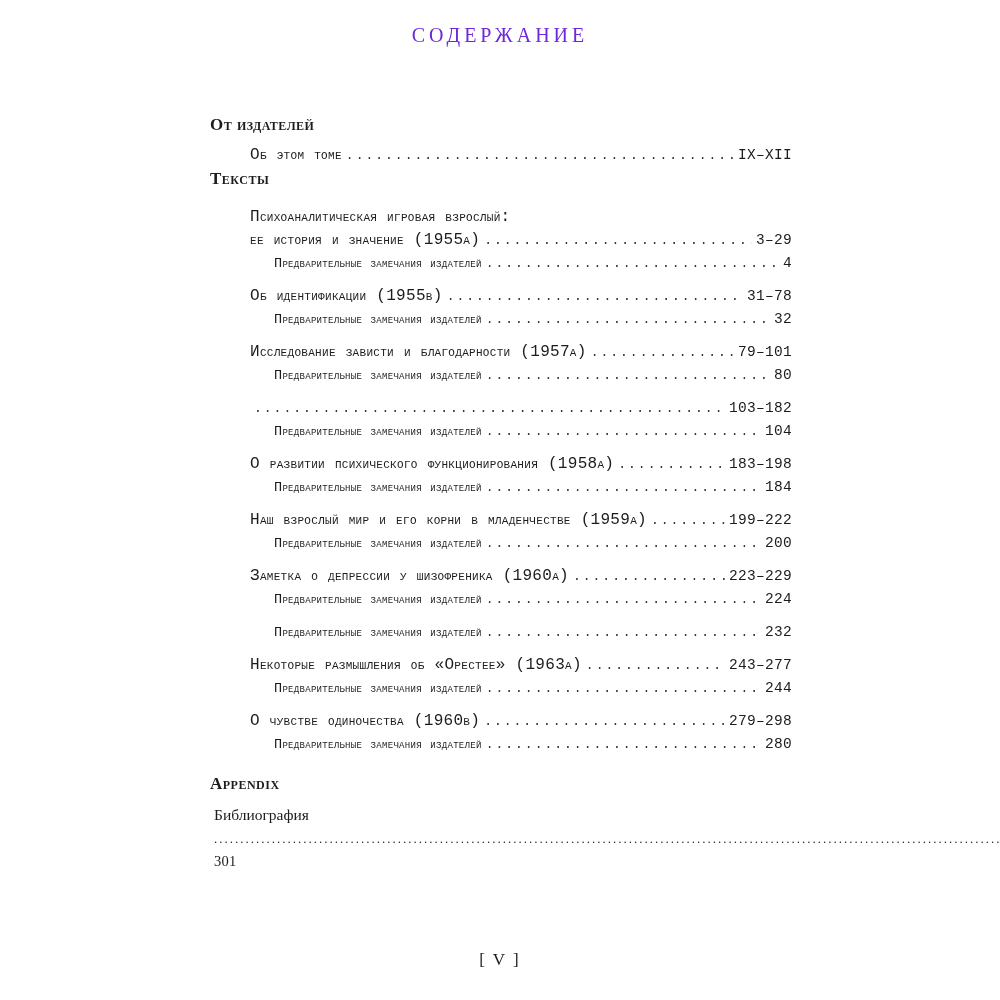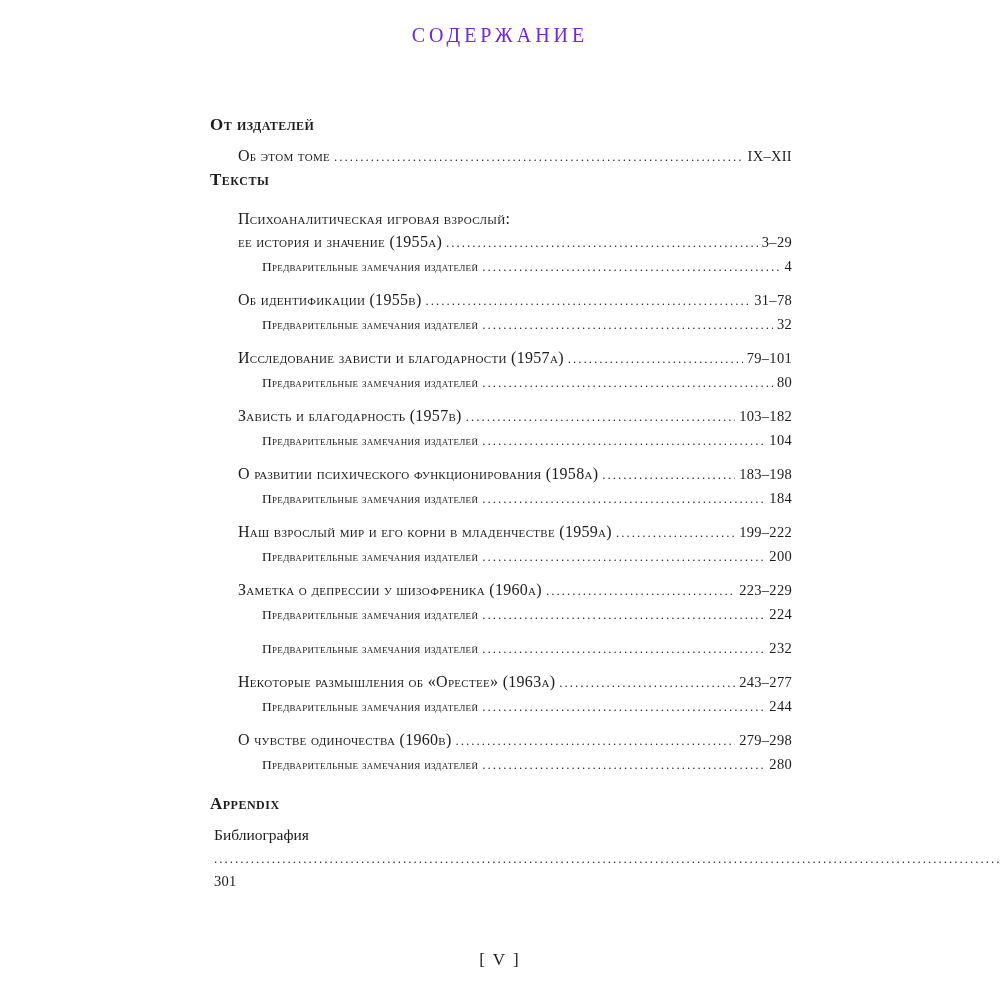--- a/index.html
+++ b/index.html
@@ -47,21 +47,21 @@
   }
   .heading-appendix {
     margin-top: 16px;
   }
   .toc-line {
     display: flex;
     align-items: baseline;
     line-height: 23px;
     font-size: 16px;
   }
-  .indent1 { margin-left: 28px; }
+  .indent1 { margin-left: 40px; font-family: Liberation Mono, monospace; }
   .sub { margin-left: 24px; }
   .sc { font-variant: small-caps; letter-spacing: 0.3px; }
   .t { white-space: nowrap; }
   .sub .t { font-size: 13.5px; }
   .leader {
     flex: 1 1 auto;
     overflow: hidden;
     white-space: nowrap;
     margin: 0 4px;
     min-width: 10px;
@@ -145,21 +145,20 @@
             <span class="pg">79–101</span>
           </div>
           <div class="toc-line sub">
             <span class="t sc">Предварительные замечания издателей</span>
             <span class="leader"></span>
             <span class="pg">80</span>
           </div>
         </div>
         <div class="entry indent1">
           <div class="toc-line">
-            <span class="t sc">Зависть и благодарность (1957b)</span>
             <span class="leader"></span>
             <span class="pg">103–182</span>
           </div>
           <div class="toc-line sub">
             <span class="t sc">Предварительные замечания издателей</span>
             <span class="leader"></span>
             <span class="pg">104</span>
           </div>
         </div>
         <div class="entry indent1">

